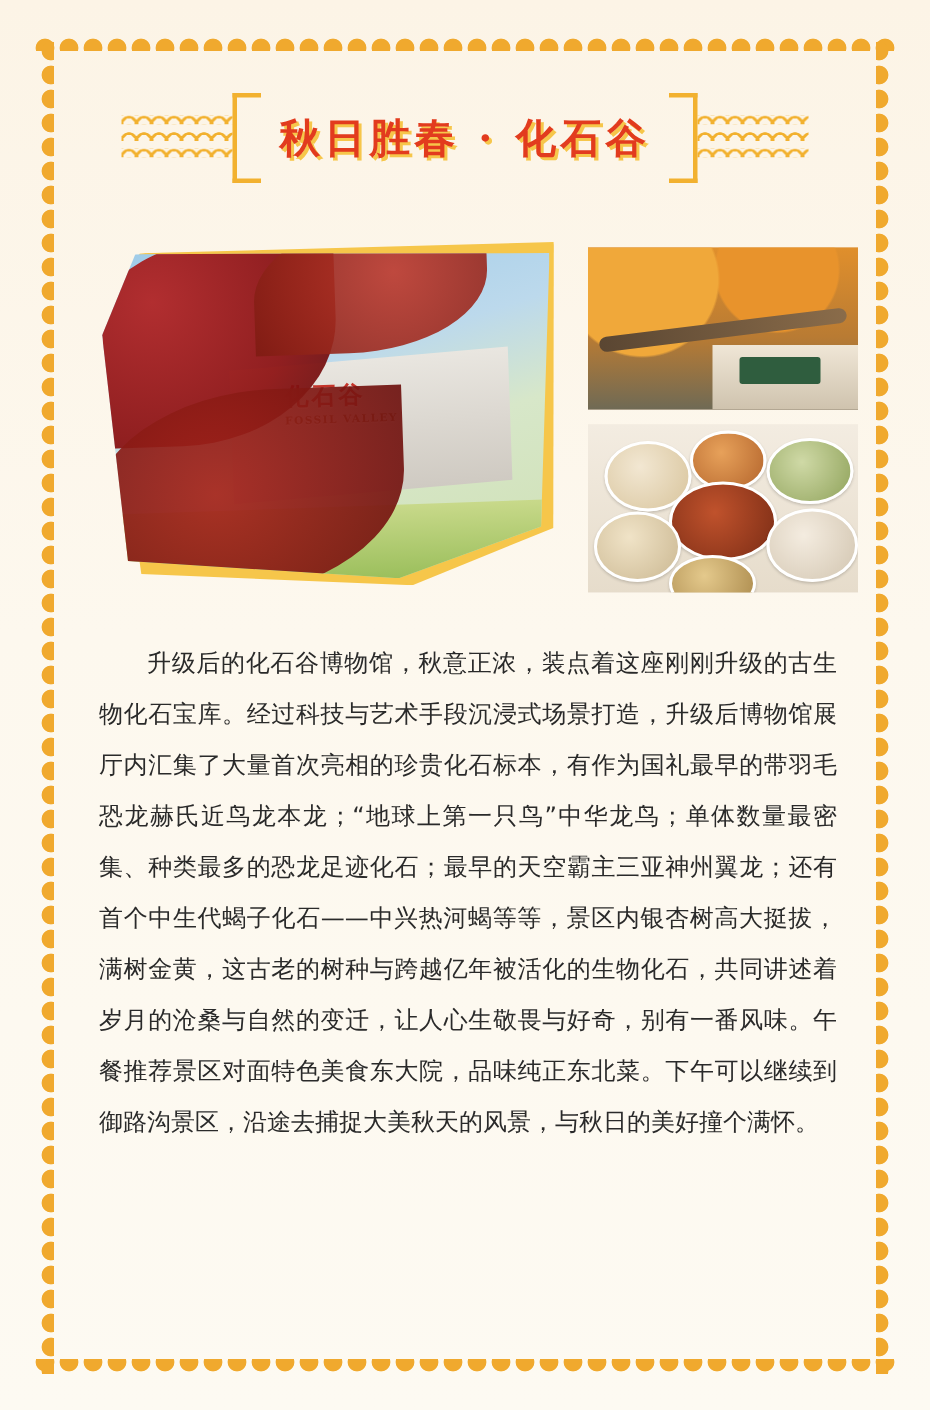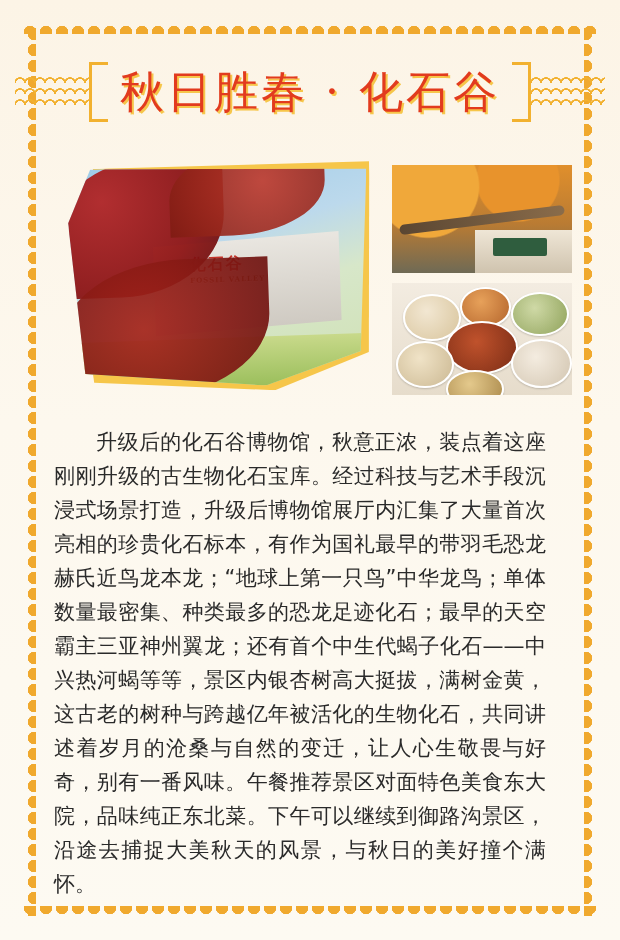--- a/index.html
+++ b/index.html
@@ -96,22 +96,22 @@
     width: 16px;
     height: 54px;
     border: 3px solid #f2b12f;
     flex: none;
   }
   .bracket-left { border-right: none; margin-right: 10px; }
   .bracket-right { border-left: none; margin-left: 10px; }
 
   .title-text {
     font-family: "DejaVu Serif", "Liberation Serif", serif;
-    font-weight: normal;
-    font-size: 44px;
+    font-weight: bold;
+    font-size: 27px;
     letter-spacing: 3px;
     color: #e23b1e;
     text-shadow: 2px 2px 0 #f6c64a;
     white-space: nowrap;
     line-height: 1;
     padding: 0 2px;
   }
 
   
   .collage {
@@ -267,25 +267,25 @@
   .dish {
     position: absolute;
     border-radius: 50%;
     border: 2px solid #ffffff;
     box-shadow: 0 1px 2px rgba(0,0,0,.18);
   }
 
   
   .article {
     position: absolute;
-    left: 54px;
+    left: 66px;
     top: 425px;
     width: 492px;
     font-family: "DejaVu Sans", "Liberation Sans", sans-serif;
-    font-size: 21px;
+    font-size: 16px;
     line-height: 34px;
     color: #2a2a2a;
     text-align: justify;
     text-justify: inter-character;
     text-indent: 2em;
   }
 </style>
 </head>
 <body>
 

